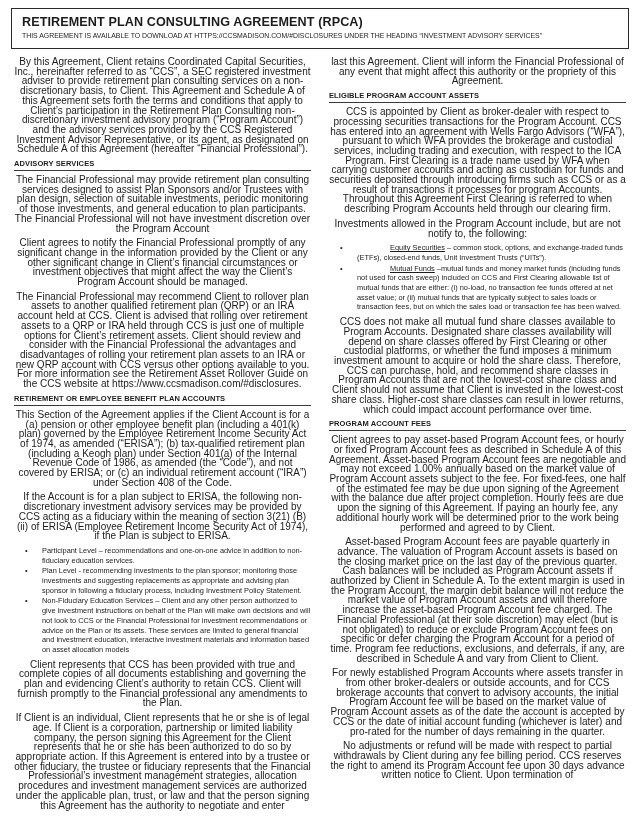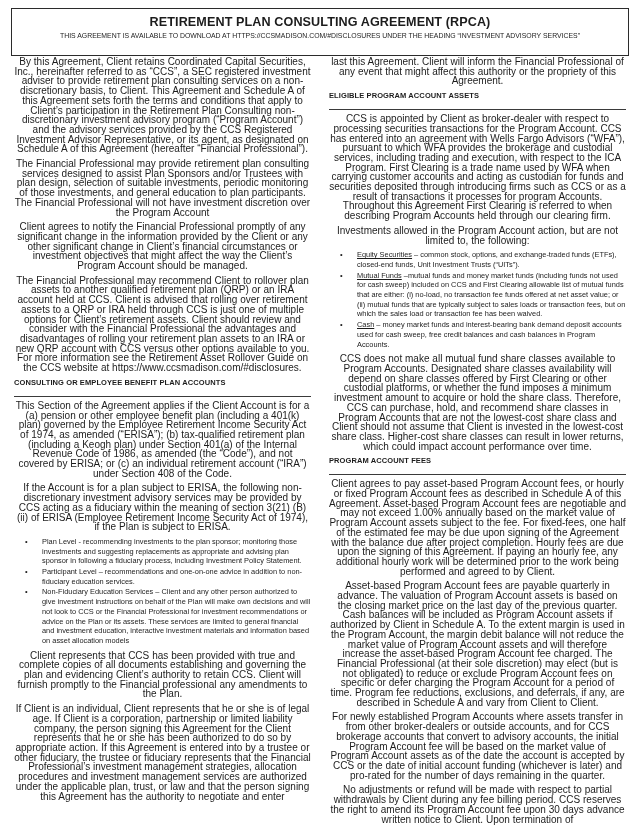--- a/index.html
+++ b/index.html
@@ -12,22 +12,22 @@
     color: #1c1c1c;
     position: relative;
     overflow: hidden;
   }
   .title-box {
     position: absolute;
     left: 11px;
     top: 8px;
     right: 11px;
     border: 1.4px solid #2b2b2b;
-    text-align: center;
-    padding: 6px 10px 15px;
+    text-align: left;
+    padding: 6px 10px 8px;
     background: #ffffff;
   }
   .doc-title {
     font-size: 12.6px;
     font-weight: bold;
     line-height: 14px;
     letter-spacing: 0.1px;
   }
   .doc-subtitle {
     font-size: 6.9px;
@@ -50,21 +50,21 @@
     line-height: 9.7px;
     margin: 0 0 5px 0;
     text-align: center;
     word-spacing: 0.1px;
   }
   .doc-heading {
     font-size: 7.5px;
     font-weight: bold;
     line-height: 10px;
     border-bottom: 1px solid #3a3a3a;
-    padding-bottom: 8px;
+    padding-bottom: 1px;
     margin: 0 0 4px 0;
     letter-spacing: 0.1px;
   }
   .doc-list {
     margin: 0 0 5px 0;
     padding: 0 0 0 28px;
     list-style: none;
   }
   .doc-list li {
     position: relative;
@@ -72,56 +72,56 @@
     line-height: 9.7px;
     margin: 0 0 1px 0;
   }
   .doc-list li::before {
     content: "\2022";
     position: absolute;
     left: -17px;
     top: 0;
     font-size: 7.4px;
   }
-  .lead-underline { text-decoration: underline; }
+  .lead-underline { text-decoration: underline; margin-left: 33px; }
 </style>
 </head>
 <body>
 
 <div>
   <div class="title-box">
     <div class="doc-title">RETIREMENT PLAN CONSULTING AGREEMENT (RPCA)</div>
     <div class="doc-subtitle">THIS AGREEMENT IS AVAILABLE TO DOWNLOAD AT HTTPS://CCSMADISON.COM/#DISCLOSURES UNDER THE HEADING “INVESTMENT ADVISORY SERVICES”</div>
   </div>
   <div class="columns">
     <div class="column">
         <p class="doc-para">By this Agreement, Client retains Coordinated Capital Securities, Inc., hereinafter referred to as “CCS”, a SEC registered investment adviser to provide retirement plan consulting services on a non-discretionary basis, to Client. This Agreement and Schedule A of this Agreement sets forth the terms and conditions that apply to Client’s participation in the Retirement Plan Consulting non-discretionary investment advisory program (“Program Account”) and the advisory services provided by the CCS Registered Investment Advisor Representative, or its agent, as designated on Schedule A of this Agreement (hereafter “Financial Professional”).</p>
+        <div class="doc-heading">ADVISORY SERVICES</div>
         <p class="doc-para">The Financial Professional may provide retirement plan consulting services designed to assist Plan Sponsors and/or Trustees with plan design, selection of suitable investments, periodic monitoring of those investments, and general education to plan participants. The Financial Professional will not have investment discretion over the Program Account</p>
         <p class="doc-para">Client agrees to notify the Financial Professional promptly of any significant change in the information provided by the Client or any other significant change in Client’s financial circumstances or investment objectives that might affect the way the Client’s Program Account should be managed.</p>
         <p class="doc-para">The Financial Professional may recommend Client to rollover plan assets to another qualified retirement plan (QRP) or an IRA account held at CCS. Client is advised that rolling over retirement assets to a QRP or IRA held through CCS is just one of multiple options for Client’s retirement assets. Client should review and consider with the Financial Professional the advantages and disadvantages of rolling your retirement plan assets to an IRA or new QRP account with CCS versus other options available to you. For more information see the Retirement Asset Rollover Guide on the CCS website at https://www.ccsmadison.com/#disclosures.</p>
-        <div class="doc-heading">CONSULTING OR EMPLOYEE BENEFIT PLAN ACCOUNTS</div>
+        <div class="doc-heading">RETIREMENT OR EMPLOYEE BENEFIT PLAN ACCOUNTS</div>
         <p class="doc-para">This Section of the Agreement applies if the Client Account is for a (a) pension or other employee benefit plan (including a 401(k) plan) governed by the Employee Retirement Income Security Act of 1974, as amended (“ERISA”); (b) tax-qualified retirement plan (including a Keogh plan) under Section 401(a) of the Internal Revenue Code of 1986, as amended (the “Code”), and not covered by ERISA; or (c) an individual retirement account (“IRA”) under Section 408 of the Code.</p>
         <p class="doc-para">If the Account is for a plan subject to ERISA, the following non-discretionary investment advisory services may be provided by CCS acting as a fiduciary within the meaning of section 3(21) (B) (ii) of ERISA (Employee Retirement Income Security Act of 1974), if the Plan is subject to ERISA.</p>
         <ul class="doc-list">
+          <li>Participant Level – recommendations and one-on-one advice in addition to non-fiduciary education services.</li>
           <li>Plan Level - recommending investments to the plan sponsor; monitoring those investments and suggesting replacements as appropriate and advising plan sponsor in following a fiduciary process, including Investment Policy Statement.</li>
-          <li>Participant Level – recommendations and one-on-one advice in addition to non-fiduciary education services.</li>
           <li>Non-Fiduciary Education Services – Client and any other person authorized to give investment instructions on behalf of the Plan will make own decisions and will not look to CCS or the Financial Professional for investment recommendations or advice on the Plan or its assets. These services are limited to general financial and investment education, interactive investment materials and information based on asset allocation models</li>
         </ul>
         <p class="doc-para">Client represents that CCS has been provided with true and complete copies of all documents establishing and governing the plan and evidencing Client’s authority to retain CCS.   Client will furnish promptly to the Financial professional any amendments to the Plan.</p>
         <p class="doc-para">If Client is an individual, Client represents that he or she is of legal age.  If Client is a corporation, partnership or limited liability company, the person signing this Agreement for the Client represents that he or she has been authorized to do so by appropriate action.  If this Agreement is entered into by a trustee or other fiduciary, the trustee or fiduciary represents that the Financial Professional’s investment management strategies, allocation procedures and investment management services are authorized under the applicable plan, trust, or law and that the person signing this Agreement has the authority to negotiate and enter</p>
       </div>
     <div class="column">
         <p class="doc-para">last this Agreement.  Client will inform the Financial Professional of any event that might affect this authority or the propriety of this Agreement.</p>
         <div class="doc-heading">ELIGIBLE PROGRAM ACCOUNT ASSETS</div>
         <p class="doc-para">CCS is appointed by Client as broker-dealer with respect to processing securities transactions for the Program Account. CCS has entered into an agreement with Wells Fargo Advisors (“WFA”), pursuant to which WFA provides the brokerage and custodial services, including trading and execution, with respect to the ICA Program. First Clearing is a trade name used by WFA when carrying customer accounts and acting as custodian for funds and securities deposited through introducing firms such as CCS or as a result of transactions it processes for program Accounts. Throughout this Agreement First Clearing is referred to when describing Program Accounts held through our clearing firm.</p>
-        <p class="doc-para">Investments allowed in the Program Account action, but are not limited to, the following:</p>
+        <p class="doc-para">Investments allowed in the Program Account include, but are not notify to, the following:</p>
         <ul class="doc-list">
           <li><span class="lead-underline">Equity Securities</span> – common stock, options, and exchange-traded funds (ETFs), closed-end funds, Unit Investment Trusts (“UITs”).</li>
           <li><span class="lead-underline">Mutual Funds</span> –mutual funds and money market funds (including funds not used for cash sweep) included on CCS and First Clearing allowable list of mutual funds that are either: (i) no-load, no transaction fee funds offered at net asset value; or (ii) mutual funds that are typically subject to sales loads or transaction fees, but on which the sales load or transaction fee has been waived.</li>
-          <li><span class="lead-underline">Cash</span> – money market funds and interest-bearing bank demand deposit accounts used for cash sweep, free credit balances and cash balances in Program Accounts.</li>
         </ul>
         <p class="doc-para">CCS does not make all mutual fund share classes available to Program Accounts. Designated share classes availability will depend on share classes offered by First Clearing or other custodial platforms, or whether the fund imposes a minimum investment amount to acquire or hold the share class. Therefore, CCS can purchase, hold, and recommend share classes in Program Accounts that are not the lowest-cost share class and Client should not assume that Client is invested in the lowest-cost share class. Higher-cost share classes can result in lower returns, which could impact account performance over time.</p>
         <div class="doc-heading">PROGRAM ACCOUNT FEES</div>
         <p class="doc-para">Client agrees to pay asset-based Program Account fees, or hourly or fixed Program Account fees as described in Schedule A of this Agreement. Asset-based Program Account fees are negotiable and may not exceed 1.00% annually based on the market value of Program Account assets subject to the fee. For fixed-fees, one half of the estimated fee may be due upon signing of the Agreement with the balance due after project completion. Hourly fees are due upon the signing of this Agreement. If paying an hourly fee, any additional hourly work will be determined prior to the work being performed and agreed to by Client.</p>
         <p class="doc-para">Asset-based Program Account fees are payable quarterly in advance. The valuation of Program Account assets is based on the closing market price on the last day of the previous quarter. Cash balances will be included as Program Account assets if authorized by Client in Schedule A. To the extent margin is used in the Program Account, the margin debit balance will not reduce the market value of Program Account assets and will therefore increase the asset-based Program Account fee charged. The Financial Professional (at their sole discretion) may elect (but is not obligated) to reduce or exclude Program Account fees on specific or defer charging the Program Account for a period of time. Program fee reductions, exclusions, and deferrals, if any, are described in Schedule A and vary from Client to Client.</p>
         <p class="doc-para">For newly established Program Accounts where assets transfer in from other broker-dealers or outside accounts, and for CCS brokerage accounts that convert to advisory accounts, the initial Program Account fee will be based on the market value of Program Account assets as of the date the account is accepted by CCS or the date of initial account funding (whichever is later) and pro-rated for the number of days remaining in the quarter.</p>
         <p class="doc-para">No adjustments or refund will be made with respect to partial withdrawals by Client during any fee billing period. CCS reserves the right to amend its Program Account fee upon 30 days advance written notice to Client. Upon termination of</p>
       </div>
   </div>
 </div>

